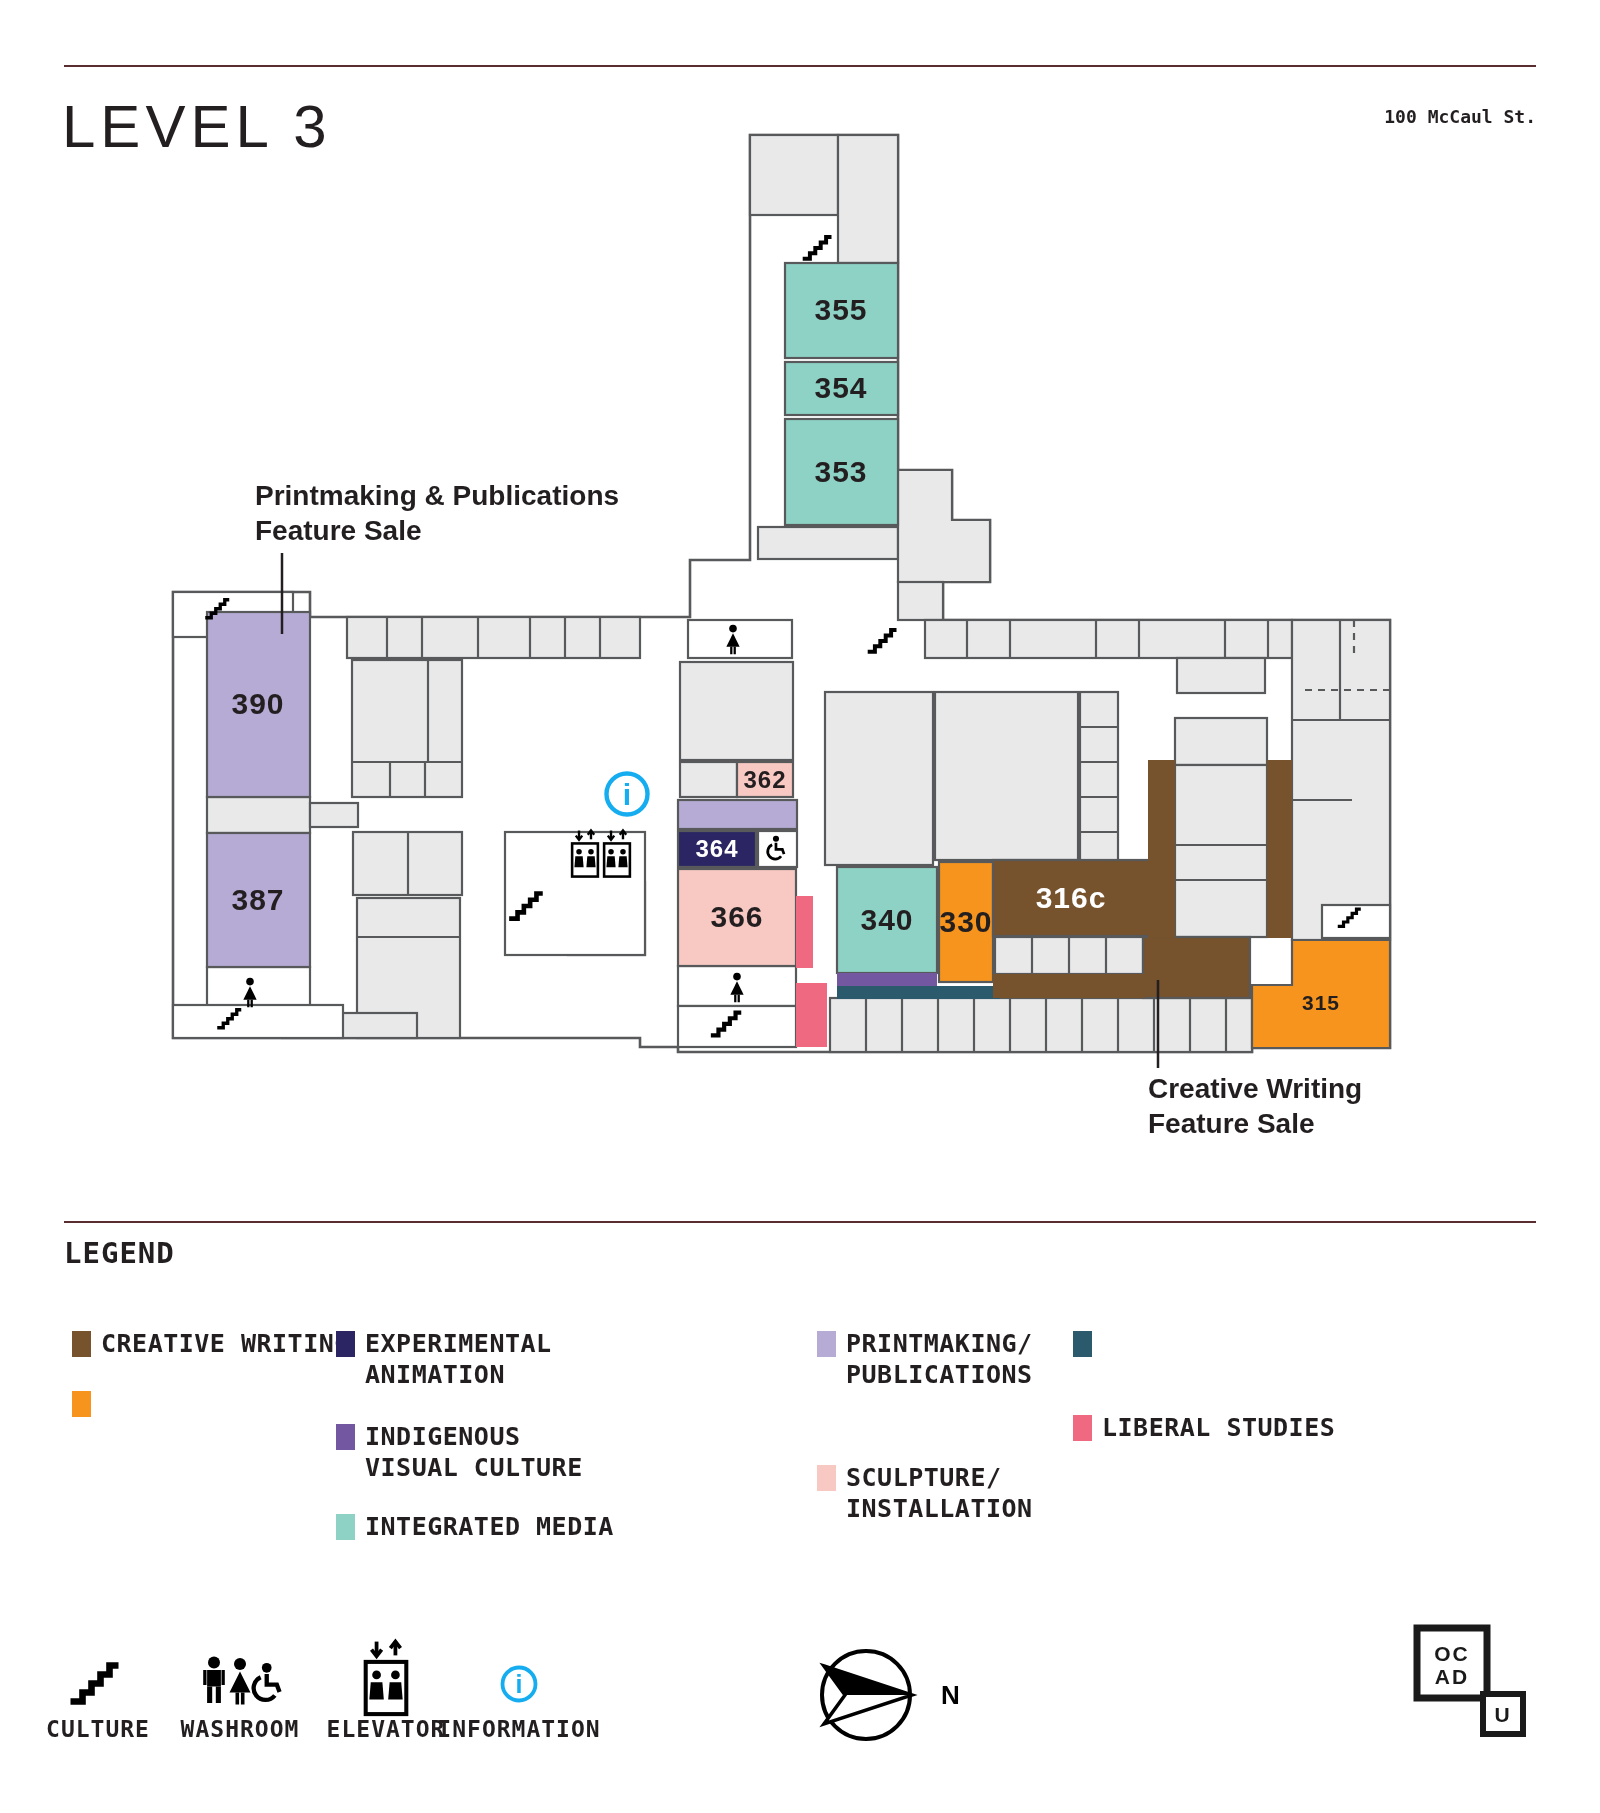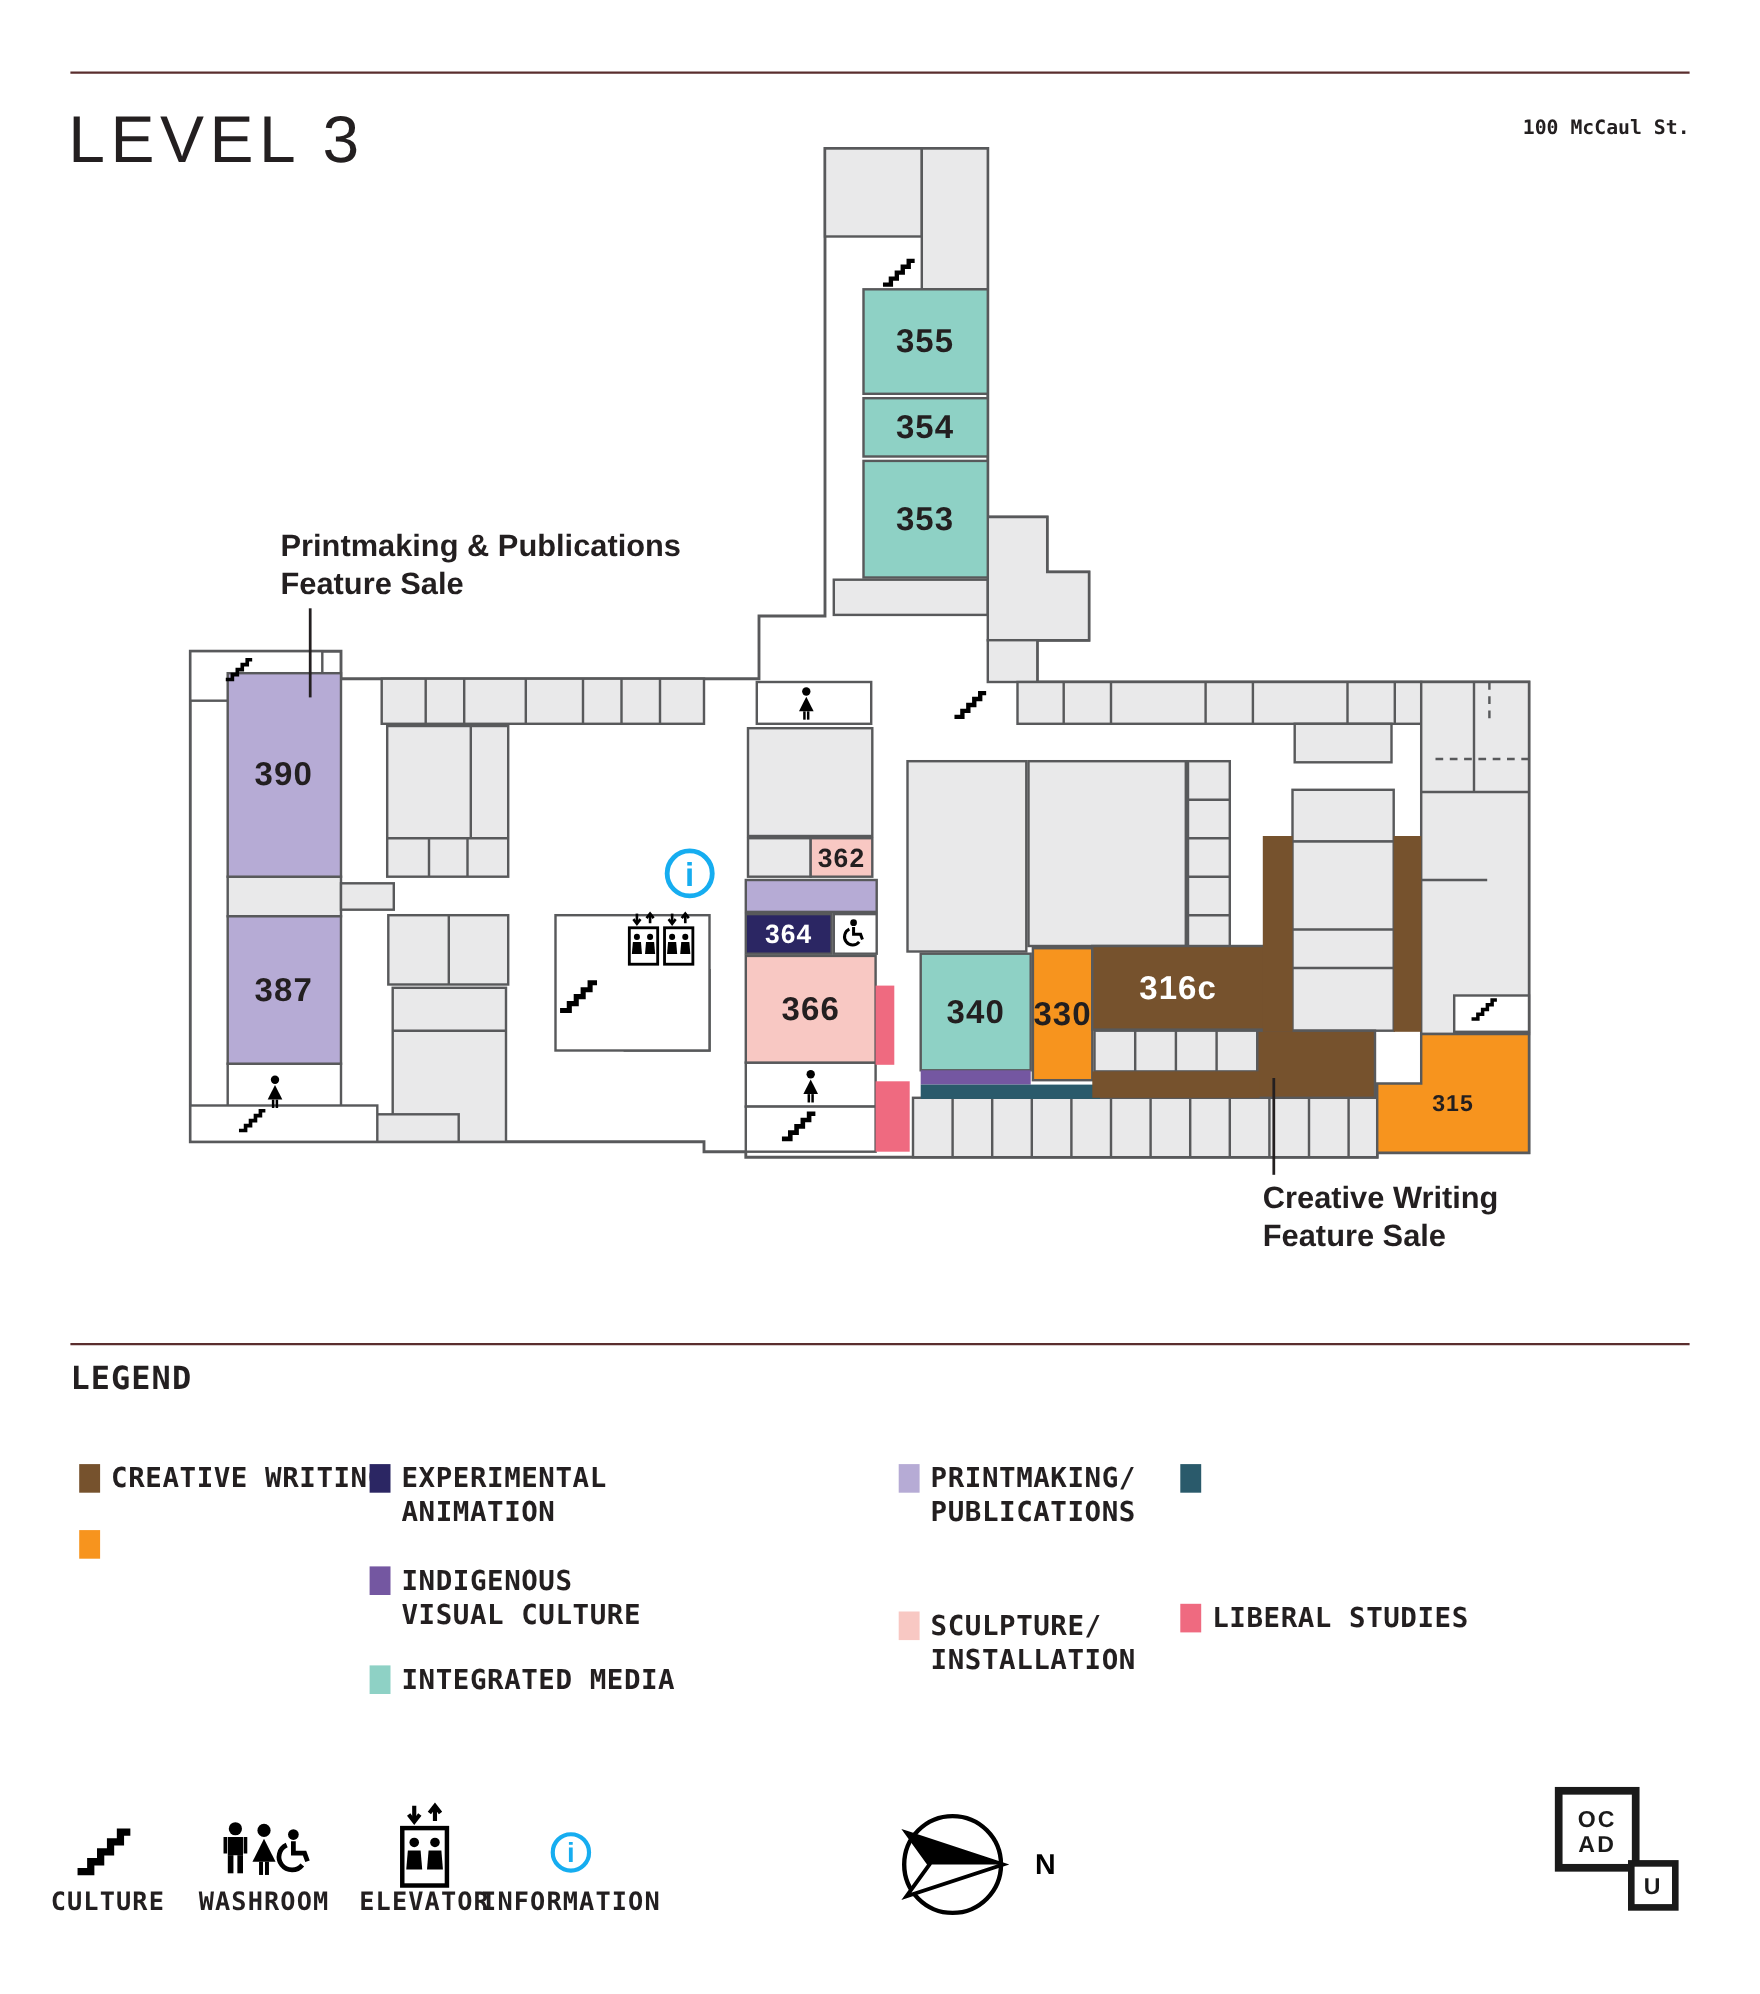--- a/index.html
+++ b/index.html
@@ -272,21 +272,21 @@
 PUBLICATIONS</span>
 </div>
 <div class="li" style="left:817px;top:1462px">
   <span class="sw" style="background-color: rgb(248, 200, 195);"></span>
   <span class="lt">SCULPTURE/
 INSTALLATION</span>
 </div>
 <div class="li" style="left:1073px;top:1328px">
   <span class="sw" style="background-color: rgb(42, 90, 107);"></span>
 </div>
-<div class="li" style="left:1073px;top:1455px">
+<div class="li" style="left:1073px;top:1412px">
   <span class="sw" style="background-color: rgb(239, 106, 128);"></span>
   <span class="lt">LIBERAL STUDIES</span>
 </div>
 
 <div class="flab" style="left:98px;top:1716px">CULTURE</div>
 <div class="flab" style="left:240px;top:1716px">WASHROOM</div>
 <div class="flab" style="left:386px;top:1716px">ELEVATOR</div>
 <div class="flab" style="left:519px;top:1716px">INFORMATION</div>
 
 </body></html>

